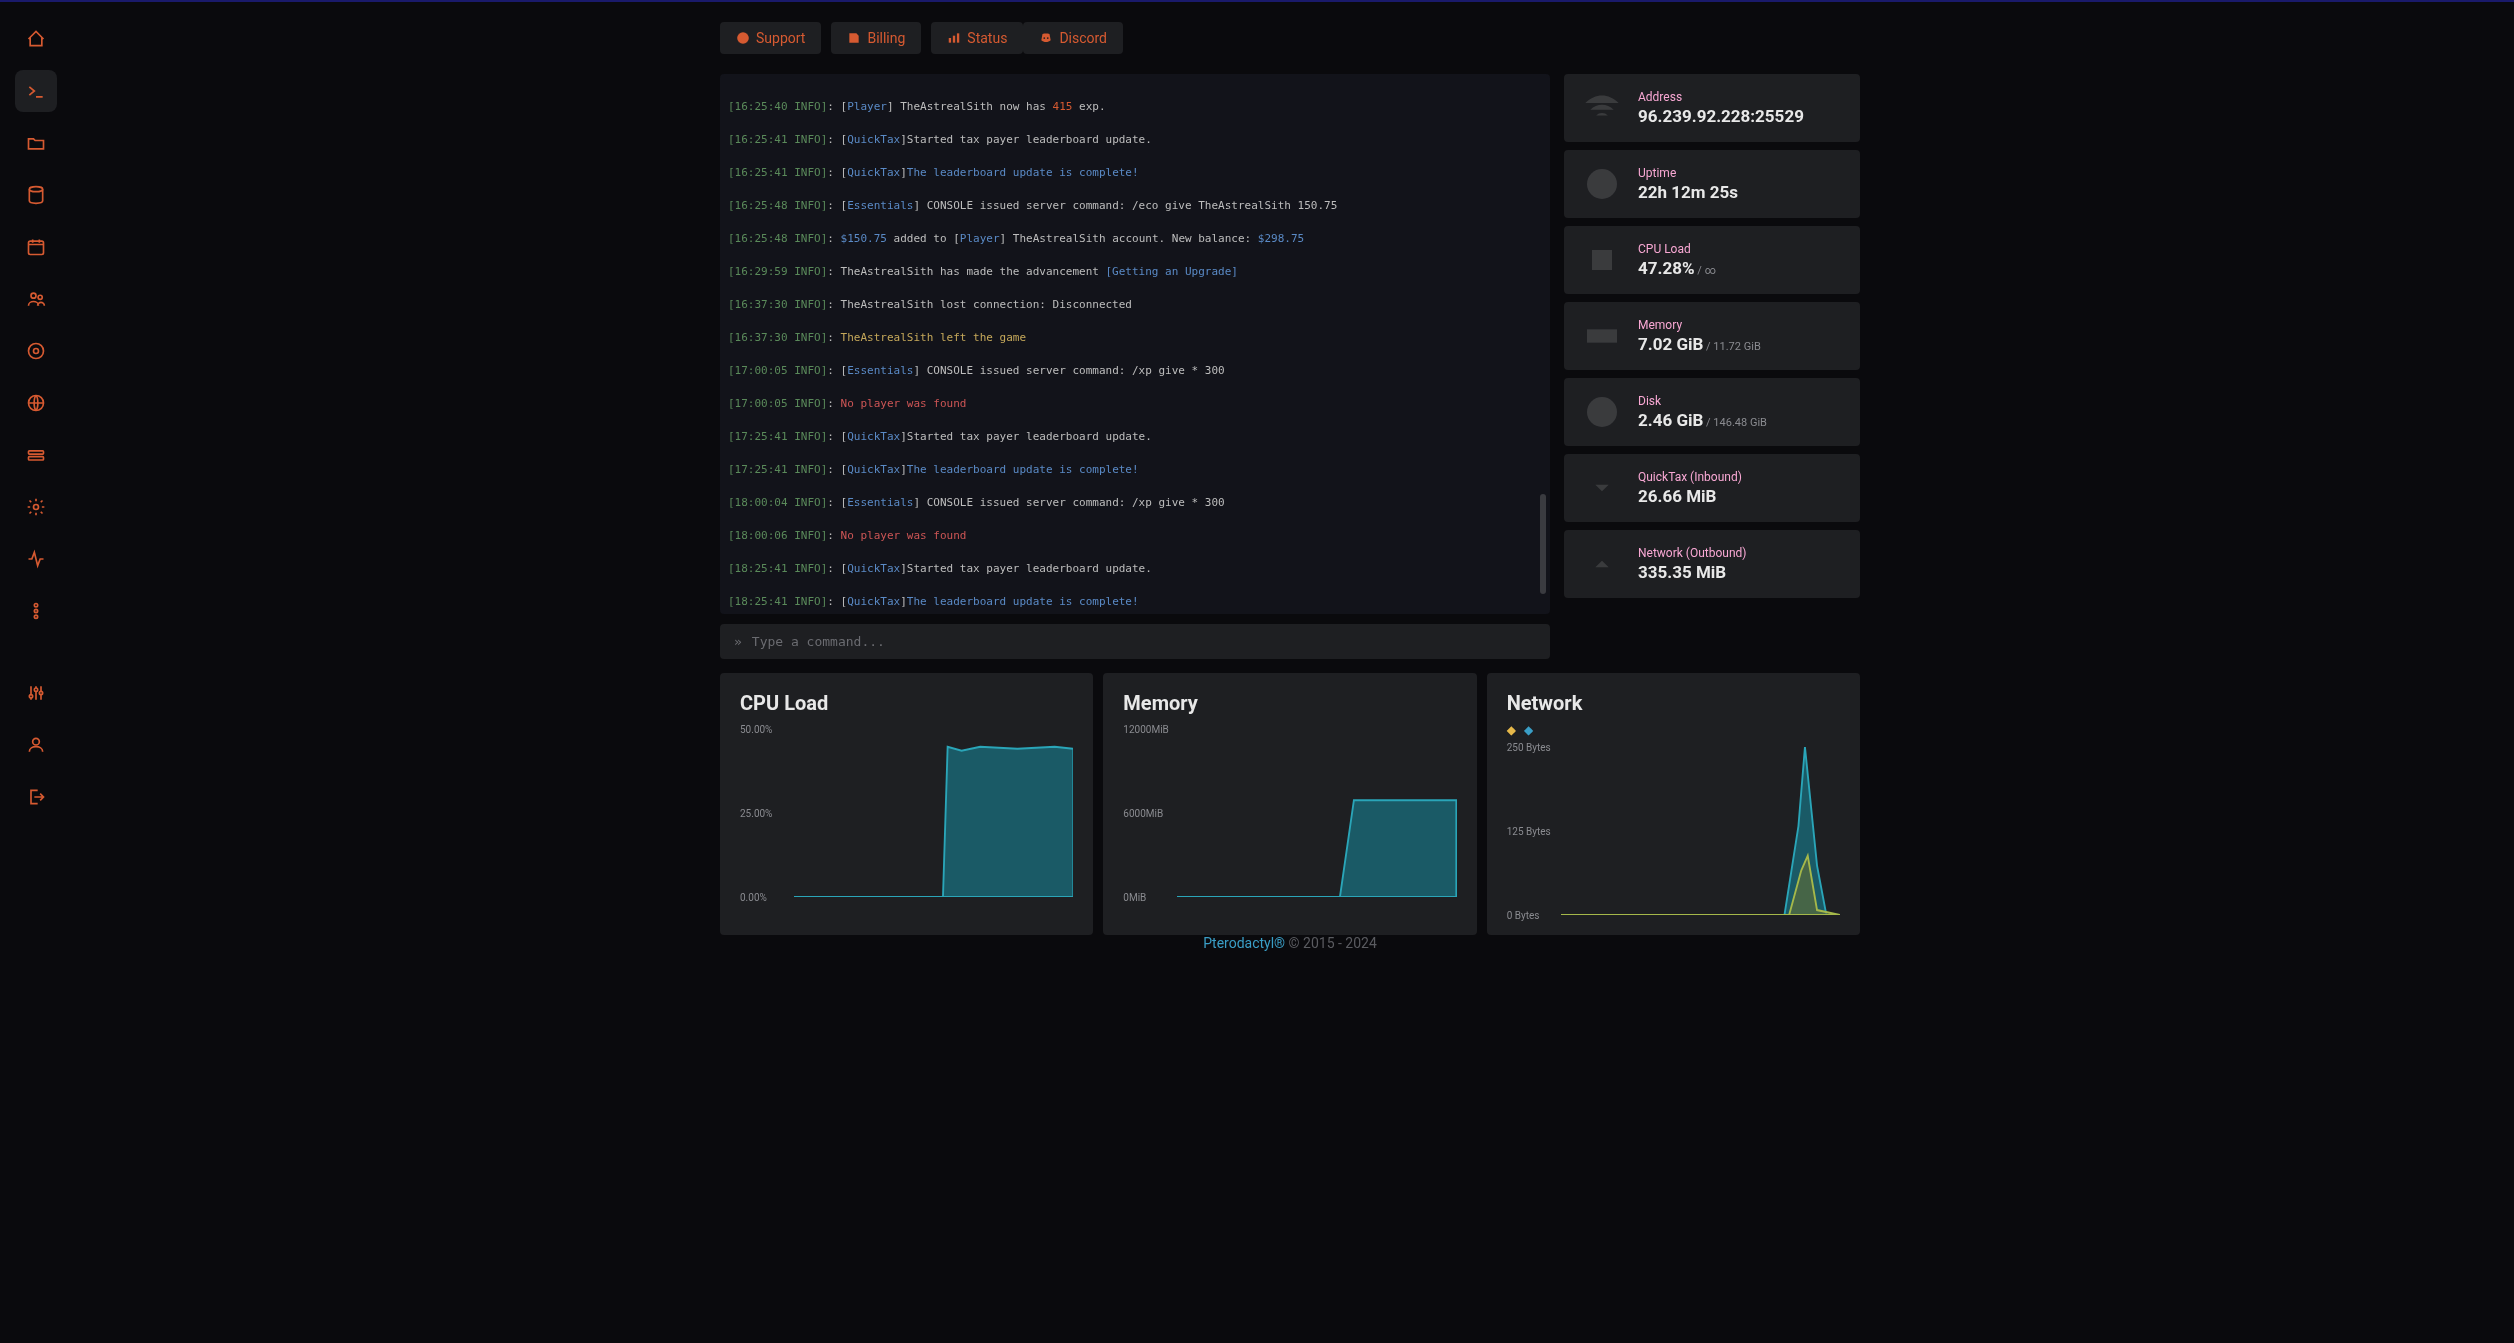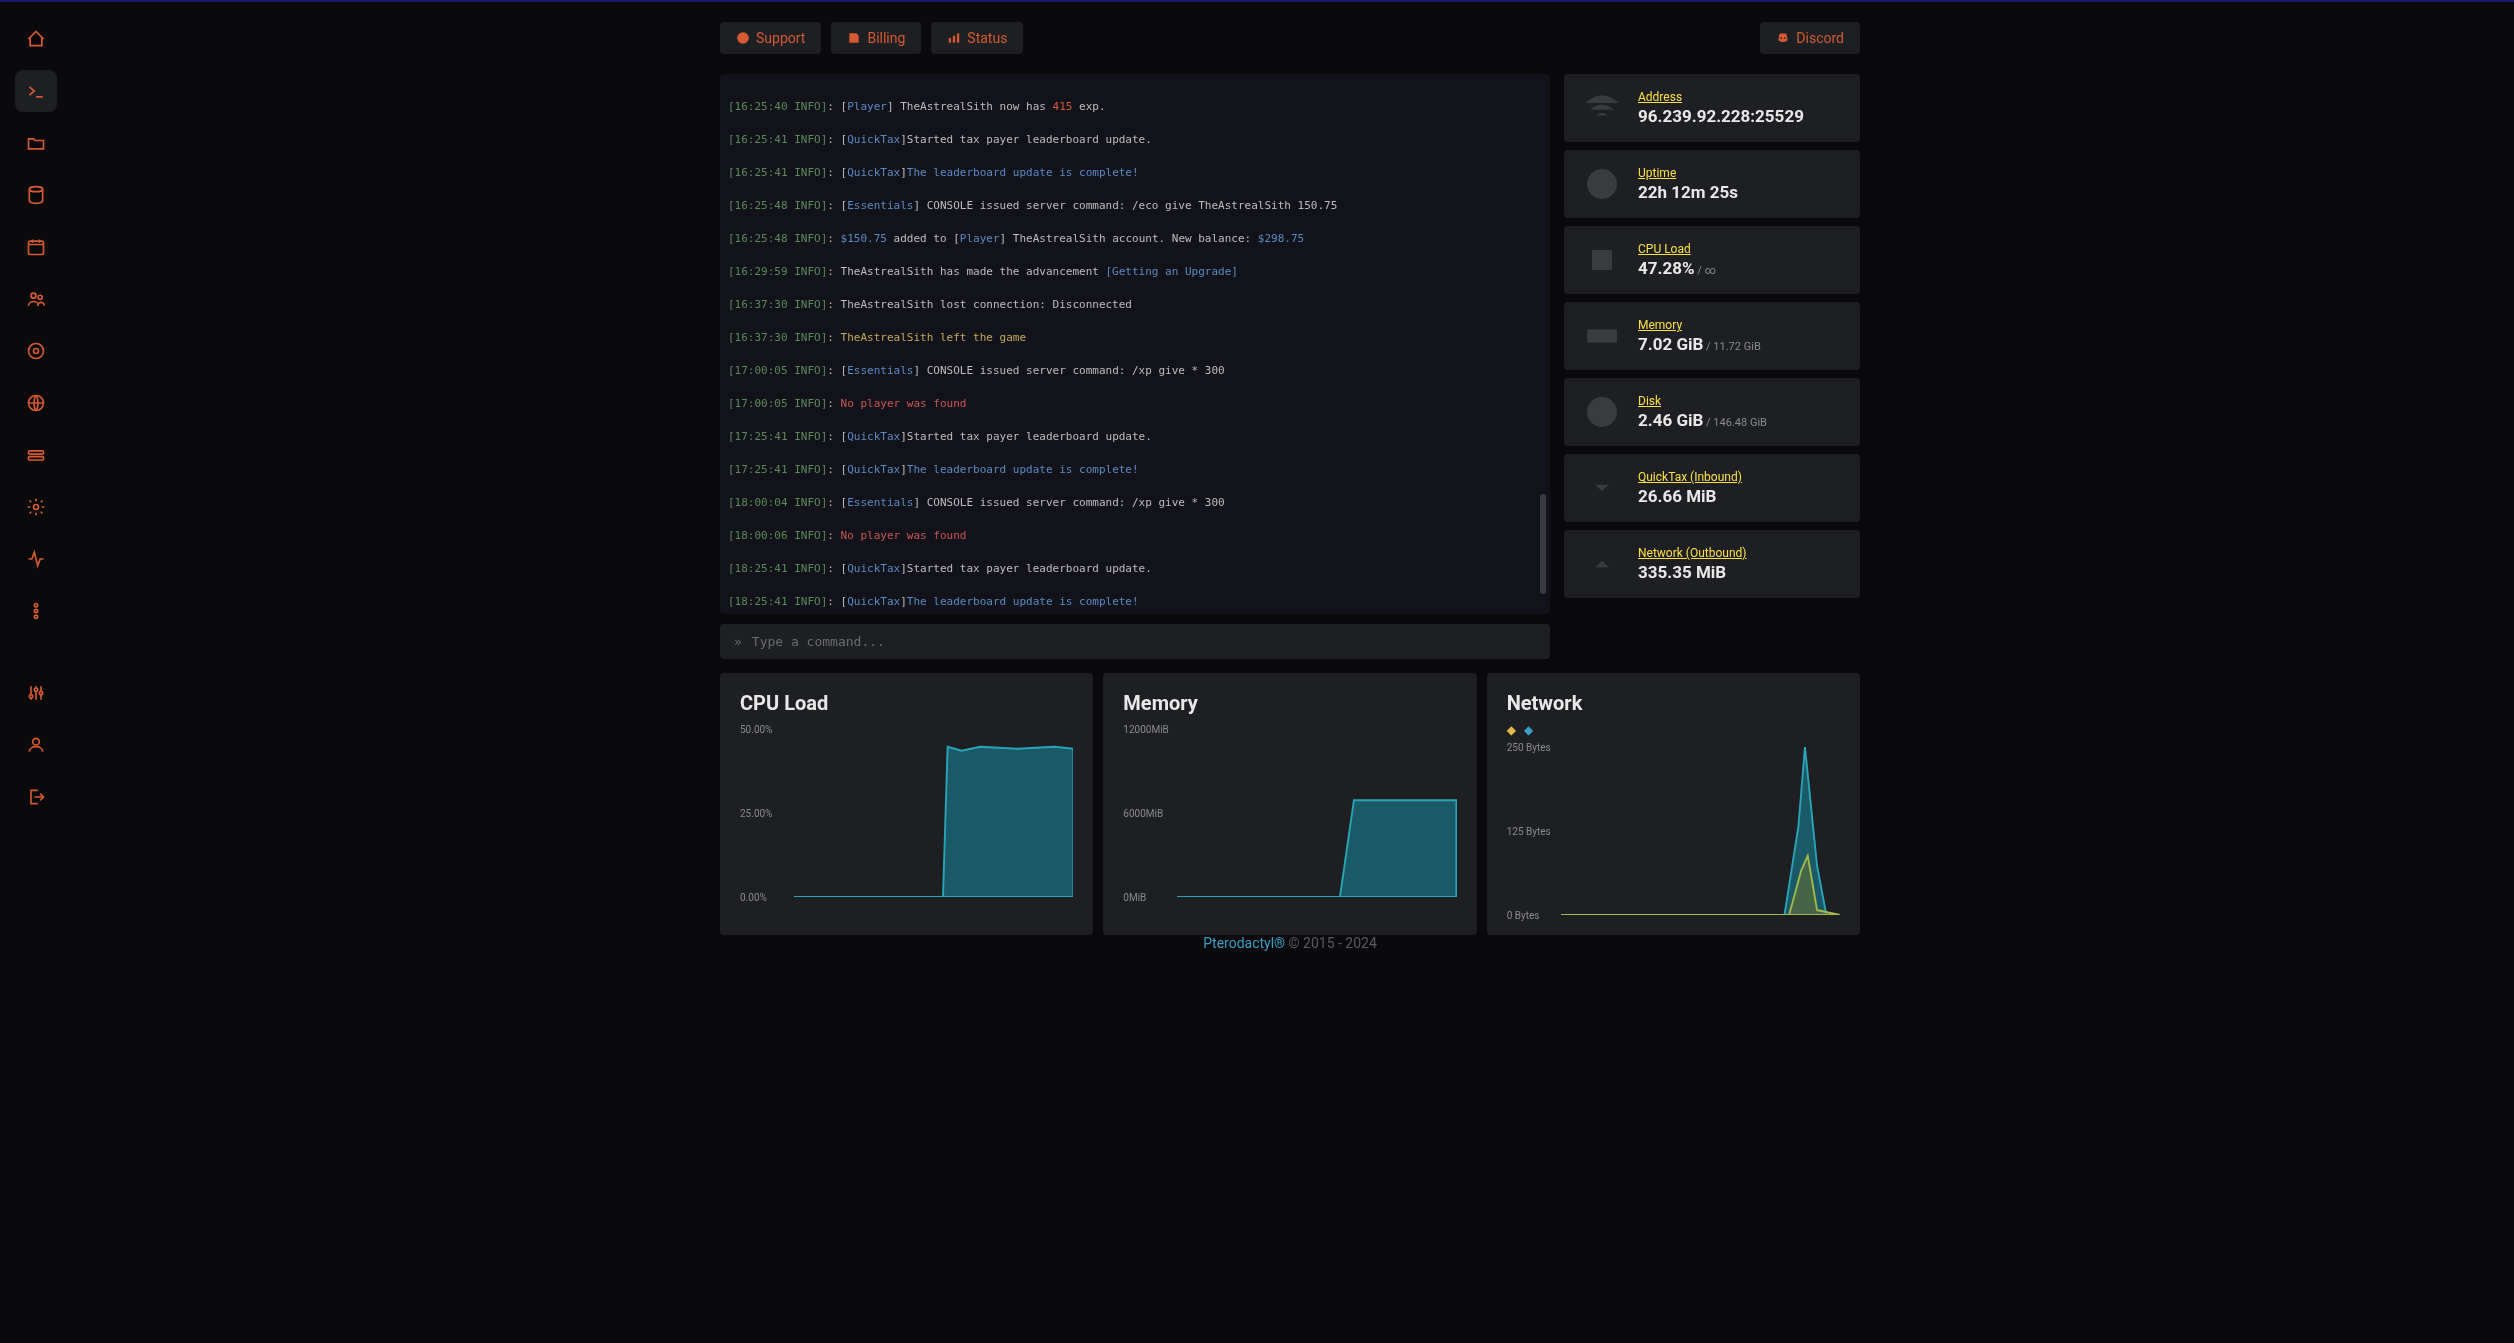--- a/index.html
+++ b/index.html
@@ -38,21 +38,20 @@
 .main {
   margin-left: 72px;
   padding: 0 40px;
   max-width: 1220px;
   margin-right: auto;
   margin-left: 680px;
   padding-top: 12px;
 }
 .topbar {
   display: flex;
-  justify-content: space-between;
   align-items: center;
   padding: 8px 0 20px;
 }
 .top-left { display: flex; gap: 10px; }
 .top-btn {
   background: #1e1f22;
   color: #d65a31;
   padding: 8px 16px;
   border-radius: 4px;
   font-size: 14px;
@@ -138,21 +137,21 @@
   background: #1e1f22;
   border-radius: 4px;
   padding: 14px 18px;
   display: flex;
   align-items: center;
   gap: 16px;
 }
 .stat-icon { width: 40px; height: 40px; opacity: 0.12; flex-shrink: 0; }
 .stat-icon svg { width: 100%; height: 100%; fill: #fff; }
 .stat-body { flex: 1; }
-.stat-label { font-size: 12px; color: #fde047; margin-bottom: 2px; text-decoration: underline; }
+.stat-label { font-size: 12px; color: #f9a8d4; margin-bottom: 2px; }
 .stat-val { font-size: 17px; font-weight: 700; color: #e8e8e8; }
 .stat-sub { font-size: 11px; color: #8a8b90; font-weight: 400; }
 
 .charts-row { display: flex; gap: 10px; margin-top: 14px; }
 .chart-card {
   flex: 1;
   background: #1e1f22;
   border-radius: 4px;
   padding: 18px 20px 14px;
 }

